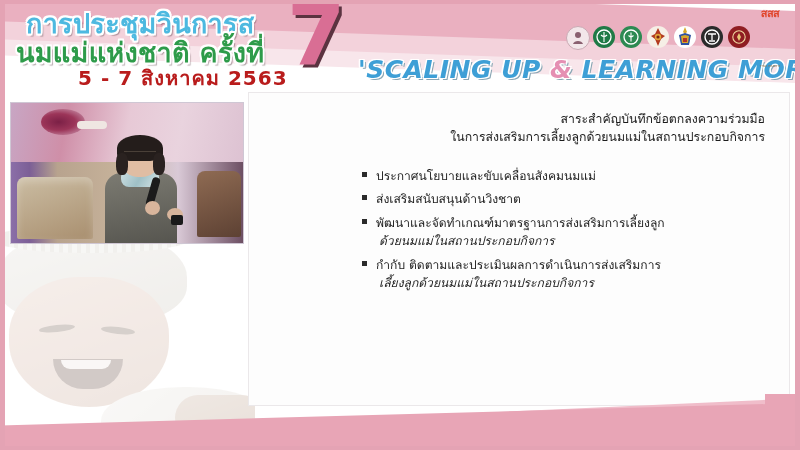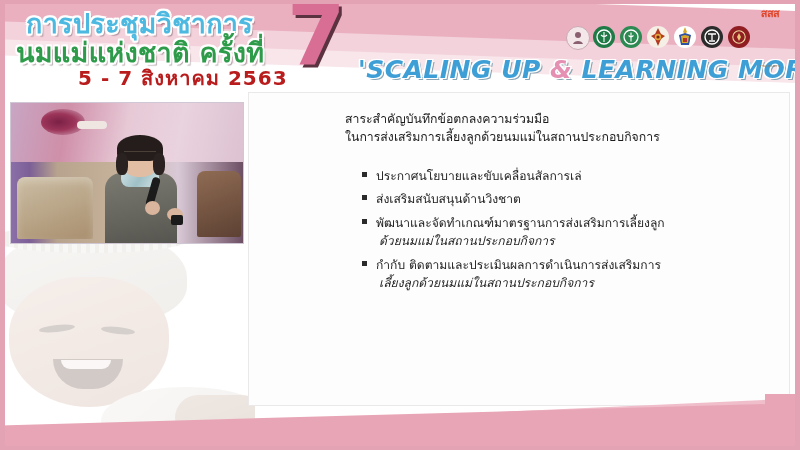--- a/index.html
+++ b/index.html
@@ -102,38 +102,38 @@
 
   
   .sweepA{position:absolute;z-index:30;left:-40px;bottom:-34px;width:900px;height:70px;background:#e8a5b6;transform:rotate(-1.6deg);}
   .sweepB{position:absolute;z-index:29;left:-40px;bottom:-22px;width:900px;height:56px;background:#f0bdca;transform:rotate(-2.6deg);}
   .sweep-right{position:absolute;z-index:31;right:5px;bottom:4px;width:30px;height:52px;background:#e8a5b6;}
 
   
   .panel{position:absolute;z-index:25;left:248px;top:92px;width:540px;height:312px;background:#fdfdfd;
          border:1px solid #ebe8ea;}
   .panel-head{position:absolute;left:96px;top:18px;width:420px;line-height:1.45;color:#1c1c1c;font-size:12.3px;}
-  .panel-head div{white-space:nowrap;}
+  .panel-head div{white-space:nowrap;text-align:right;}
   .bullets{position:absolute;left:113px;top:74px;width:400px;margin:0;padding:0;list-style:none;}
   .bullets li{position:relative;padding-left:14px;color:#1c1c1c;font-size:12.1px;line-height:1.52;margin-bottom:5px;}
   .bullets li .bsq{position:absolute;left:0;top:5px;width:5px;height:5px;background:#2b2b2b;}
   .bullets li .l2{display:block;padding-left:3px;font-style:italic;}
 </style>
 </head>
 <body>
 
 <div id="slide">
 
   <div class="header">
     <div class="band band1"></div>
     <div class="band band2"></div>
     <div class="band band3"></div>
   </div>
 
-  <div class="ev-title ev-line1">การประชุมวิชาการ</div>
+  <div class="ev-title ev-line1">การประชุมวินการส</div>
   <div class="ev-title ev-line2">นมแม่แห่งชาติ ครั้งที่</div>
   <div class="ev-title ev-date">5 - 7 สิงหาคม 2563</div>
 
   <div class="numeral7">7</div>
 
   <div class="tagline">
     <span>'SCALING UP </span><span class="amp">&amp;</span><span> LEARNING MORE'</span>
   </div>
 
   <div class="logos">
@@ -248,21 +248,21 @@
     </div>
   </div>
 
   <div class="panel">
     <div class="panel-head">
       <div>สาระสำคัญบันทึกข้อตกลงความร่วมมือ</div>
       <div>ในการส่งเสริมการเลี้ยงลูกด้วยนมแม่ในสถานประกอบกิจการ</div>
     </div>
 
     <ul class="bullets">
-      <li><span class="bsq"></span><span>ประกาศนโยบายและขับเคลื่อนสัลการเล่</span></li>
+      <li><span class="bsq"></span><span>ประกาศนโยบายและขับเคลื่อนสังคมนมแม่</span></li>
       <li><span class="bsq"></span><span>ส่งเสริมสนับสนุนด้านวิงชาต</span></li>
       <li><span class="bsq"></span><span>พัฒนาและจัดทำเกณฑ์มาตรฐานการส่งเสริมการเลี้ยงลูก</span><span class="l2">ด้วยนมแม่ในสถานประกอบกิจการ</span></li>
       <li><span class="bsq"></span><span>กำกับ ติดตามและประเมินผลการดำเนินการส่งเสริมการ</span><span class="l2">เลี้ยงลูกด้วยนมแม่ในสถานประกอบกิจการ</span></li>
     </ul>
   </div>
 
   <div class="sweepB"></div>
   <div class="sweepA"></div>
   <div class="sweep-right"></div>
 

